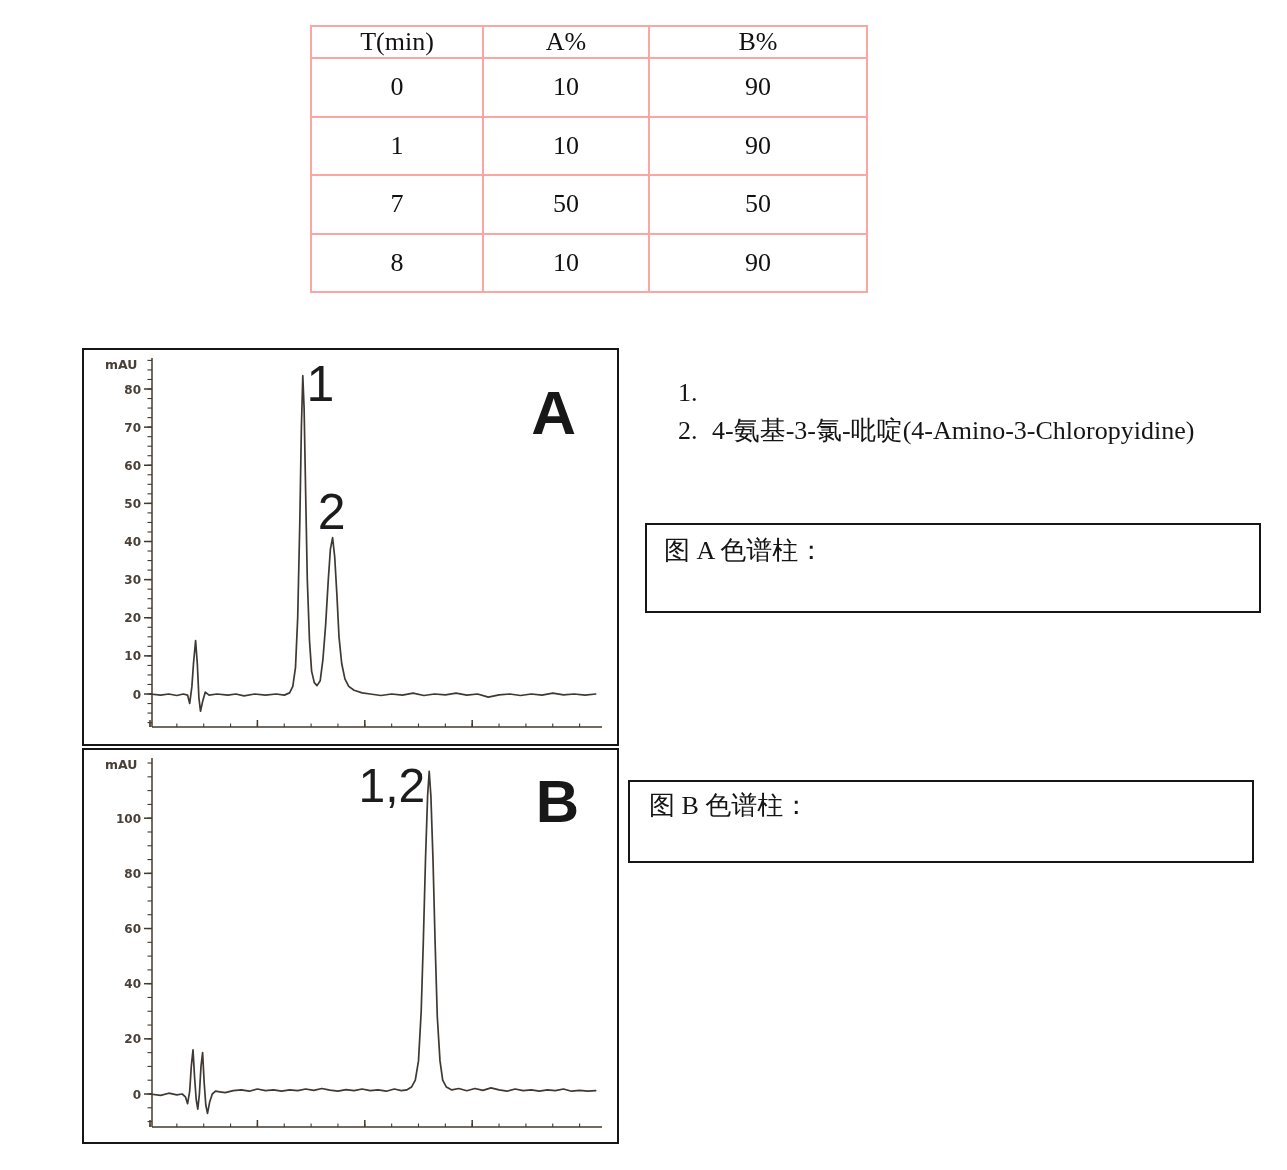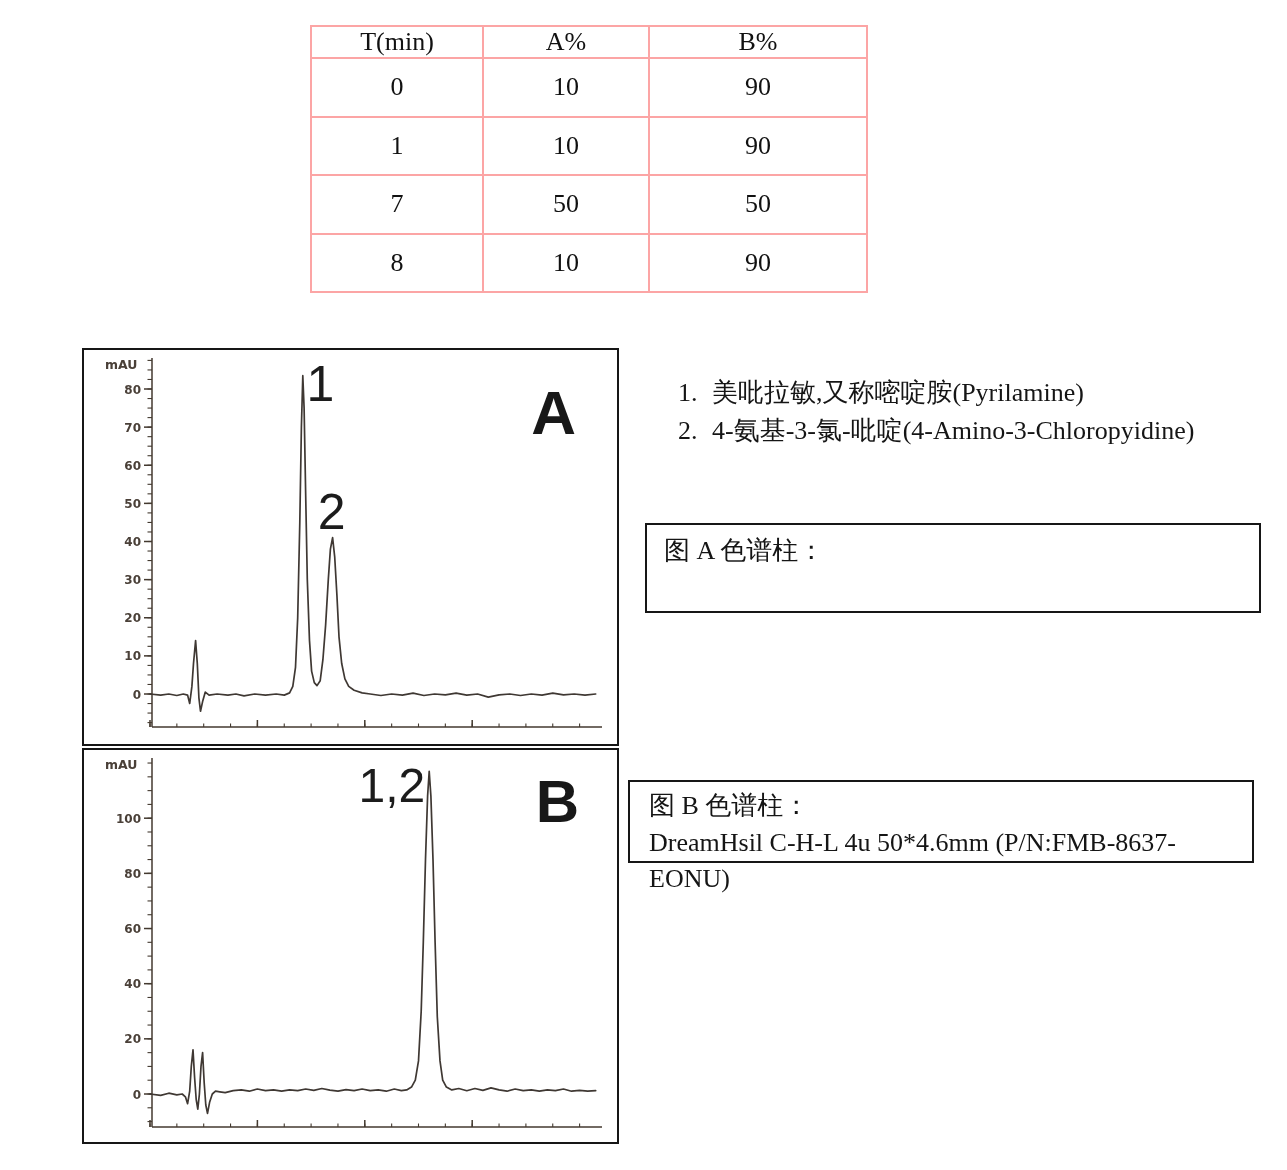--- a/index.html
+++ b/index.html
@@ -240,30 +240,28 @@
         <text x="518" y="408" text-anchor="end" fill="#4a4038" font-family="&quot;DejaVu Sans&quot;,sans-serif" font-size="12" font-weight="700">min</text>
         <polyline points="66.0,344.0 76.7,345.4 84.8,343.2 92.8,344.8 98.2,344.0 101.4,346.8 103.6,353.7 105.7,341.2 107.3,316.4 109.0,299.9 110.6,327.5 112.2,349.5 113.8,359.2 115.4,344.0 117.0,316.4 118.6,302.6 120.2,333.0 121.8,355.0 123.5,363.3 125.6,352.3 128.3,344.0 131.5,341.2 135.8,341.8 141.2,342.6 149.2,340.7 157.3,339.9 165.3,341.2 173.4,339.0 181.5,340.7 189.5,339.9 197.6,341.2 205.6,339.9 213.7,340.7 221.7,339.0 229.8,340.4 237.8,338.5 245.9,340.1 254.0,341.2 262.0,339.6 270.1,340.7 278.1,339.0 286.2,340.7 294.2,339.9 302.3,341.2 310.3,339.0 317.3,340.7 322.7,339.9 327.5,337.1 331.3,330.2 334.5,310.9 337.2,261.3 339.3,192.3 341.5,109.6 343.6,46.1 345.2,21.3 346.9,46.1 349.0,109.6 351.1,192.3 353.3,266.8 356.0,310.9 358.7,330.2 362.4,337.1 367.8,339.9 374.8,338.5 382.8,340.7 390.9,338.5 398.9,340.4 407.0,337.9 415.1,339.9 423.1,341.2 431.2,339.0 439.2,340.7 447.3,339.9 455.3,341.2 463.4,339.9 471.4,340.7 479.5,339.0 487.5,341.2 495.6,340.4 503.7,341.2 511.7,340.7" fill="none" stroke="#3f3833" stroke-width="1.7" stroke-linejoin="round" stroke-linecap="round"></polyline>
         <text x="341.24" y="52.31400000000002" text-anchor="end" fill="#1c1c1c" font-family="&quot;Liberation Sans&quot;,sans-serif" font-size="48">1,2</text>
         <text x="495" y="72" text-anchor="end" fill="#181818" font-family="&quot;Liberation Sans&quot;,sans-serif" font-size="60" font-weight="700">B</text>
       </svg>
   </div>
 
   <div class="legend" id="peak-legend">
       <div class="row">
         <span class="num">1.</span>
-        <span>美吡拉敏,又称嘧啶胺(Pyrilamine)</span>
       </div>
       <div class="row">
         <span class="num">2.</span>
         <span>4-氨基-3-氯-吡啶(4-Amino-3-Chloropyidine)</span>
       </div>
     </div>
 
   <div class="info-box" id="box-a">
     <div class="l1">图 A 色谱柱：</div>
   </div>
 
   <div class="info-box" id="box-b">
     <div class="l1">图 B 色谱柱：</div>
-    <div class="l2">DreamHsil C-H-L 4u 50*4.6mm (P/N:FMB-8637-EONU)</div>
   </div>
 
 </div>
 
 </body></html>

